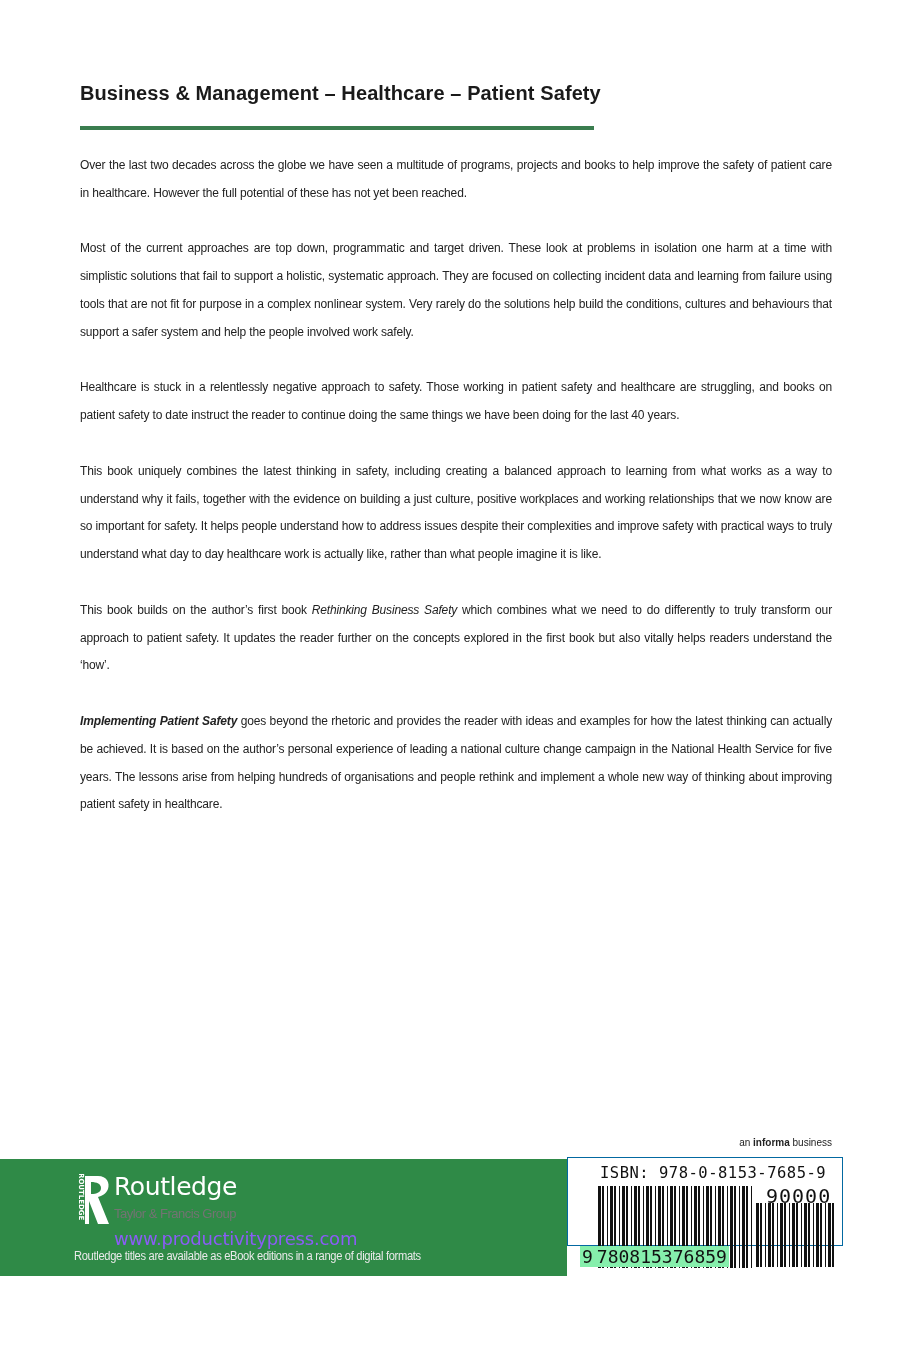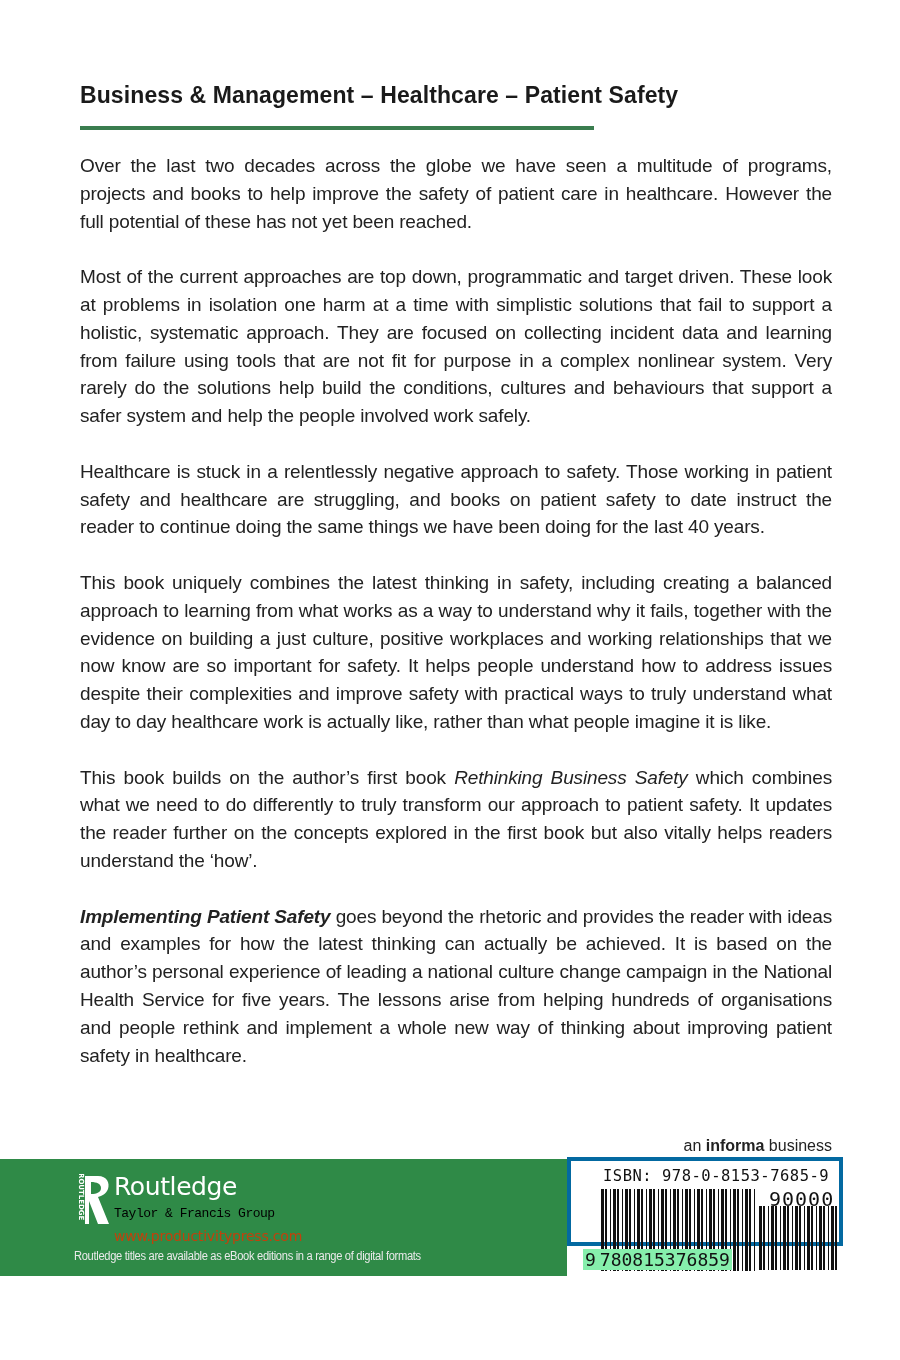--- a/index.html
+++ b/index.html
@@ -1,30 +1,30 @@
 <!DOCTYPE html>
 <html><head>
 <meta charset="utf-8">
 <style>
   html, body { margin: 0; padding: 0; background: #ffffff; }
   body { width: 900px; height: 1360px; position: relative; overflow: hidden; font-family: "Liberation Sans", sans-serif; color: #1a1a1a; }
-  .category { position: absolute; left: 80px; top: 82px; font-size: 23px; font-weight: bold; color: #1a1a1a; letter-spacing: 0.1px; }
+  .category { position: absolute; left: 80px; top: 82px; font-size: 20px; font-weight: bold; color: #1a1a1a; letter-spacing: 0.1px; }
   .rule { position: absolute; left: 80px; top: 126px; width: 514px; height: 4px; background: #3a7d4f; }
-  .body-text { position: absolute; left: 80px; top: 152px; width: 752px; font-size: 19px; line-height: 27.8px; color: #222; text-align: justify; font-family: "Liberation Sans", sans-serif; letter-spacing: -0.15px; }
+  .body-text { position: absolute; left: 80px; top: 152px; width: 752px; font-size: 12px; line-height: 27.8px; color: #222; text-align: justify; font-family: "Liberation Sans", sans-serif; letter-spacing: -0.15px; }
   .body-text p { margin: 0 0 27.8px 0; }
   .body-text em.b { font-weight: bold; }
-  .informa { position: absolute; right: 68px; top: 1137px; font-size: 16px; color: #222; }
+  .informa { position: absolute; right: 68px; top: 1137px; font-size: 10px; color: #222; }
   .informa b { font-weight: bold; }
   .green-band { position: absolute; left: 0; top: 1159px; width: 567px; height: 117px; background: #2f8a47; }
   .logo-mark { position: absolute; left: 74px; top: 1174px; width: 38px; height: 52px; }
   .brand { position: absolute; left: 114px; top: 1172px; color: #fff; font-size: 25px; font-family: "DejaVu Sans", sans-serif; letter-spacing: -0.4px; }
-  .group { position: absolute; left: 114px; top: 1206px; color: #000000; font-size: 13px; font-family: Liberation Mono, monospace; letter-spacing: -0.5px; }
-  .url { position: absolute; left: 114px; top: 1228px; color: #c2410c; font-size: 14px; font-family: "DejaVu Sans", sans-serif; letter-spacing: -0.2px; }
+  .group { position: absolute; left: 114px; top: 1206px; color: #737373; font-size: 13px; font-family: Liberation Sans, sans-serif; letter-spacing: -0.5px; }
+  .url { position: absolute; left: 114px; top: 1228px; color: #8b5cf6; font-size: 18px; font-family: "DejaVu Sans", sans-serif; letter-spacing: -0.2px; }
   .ebook { position: absolute; left: 74px; top: 1249px; color: #eaeaea; font-size: 12px; font-family: "Liberation Sans", sans-serif; letter-spacing: -0.35px; transform: scaleX(0.93); transform-origin: left top; }
-  .barcode-box { position: absolute; left: 567px; top: 1157px; width: 276px; height: 89px; background: #fff; border: 4px solid #0369a1; box-sizing: border-box; }
+  .barcode-box { position: absolute; left: 567px; top: 1157px; width: 276px; height: 89px; background: #fff; border: 1px solid #0369a1; box-sizing: border-box; }
   .isbn { position: absolute; left: 32px; top: 6px; font-family: "DejaVu Sans Mono", monospace; font-size: 15.5px; letter-spacing: 0.5px; color: #111; }
   .price { position: absolute; left: 198px; top: 26px; font-family: "DejaVu Sans Mono", monospace; font-size: 20px; letter-spacing: 1px; color: #111; }
   .bars-main { position: absolute; left: 30px; top: 28px; width: 154px; height: 82px; }
   .bars-addon { position: absolute; left: 188px; top: 45px; width: 80px; height: 64px; }
   .ean { position: absolute; left: 12px; top: 88px; font-family: "DejaVu Sans Mono", monospace; font-size: 18px; color: #111; background: #86efac; padding: 0 2px; }
   .ean span.first { margin-right: 4px; }
 </style>
 </head>
 <body>
 

